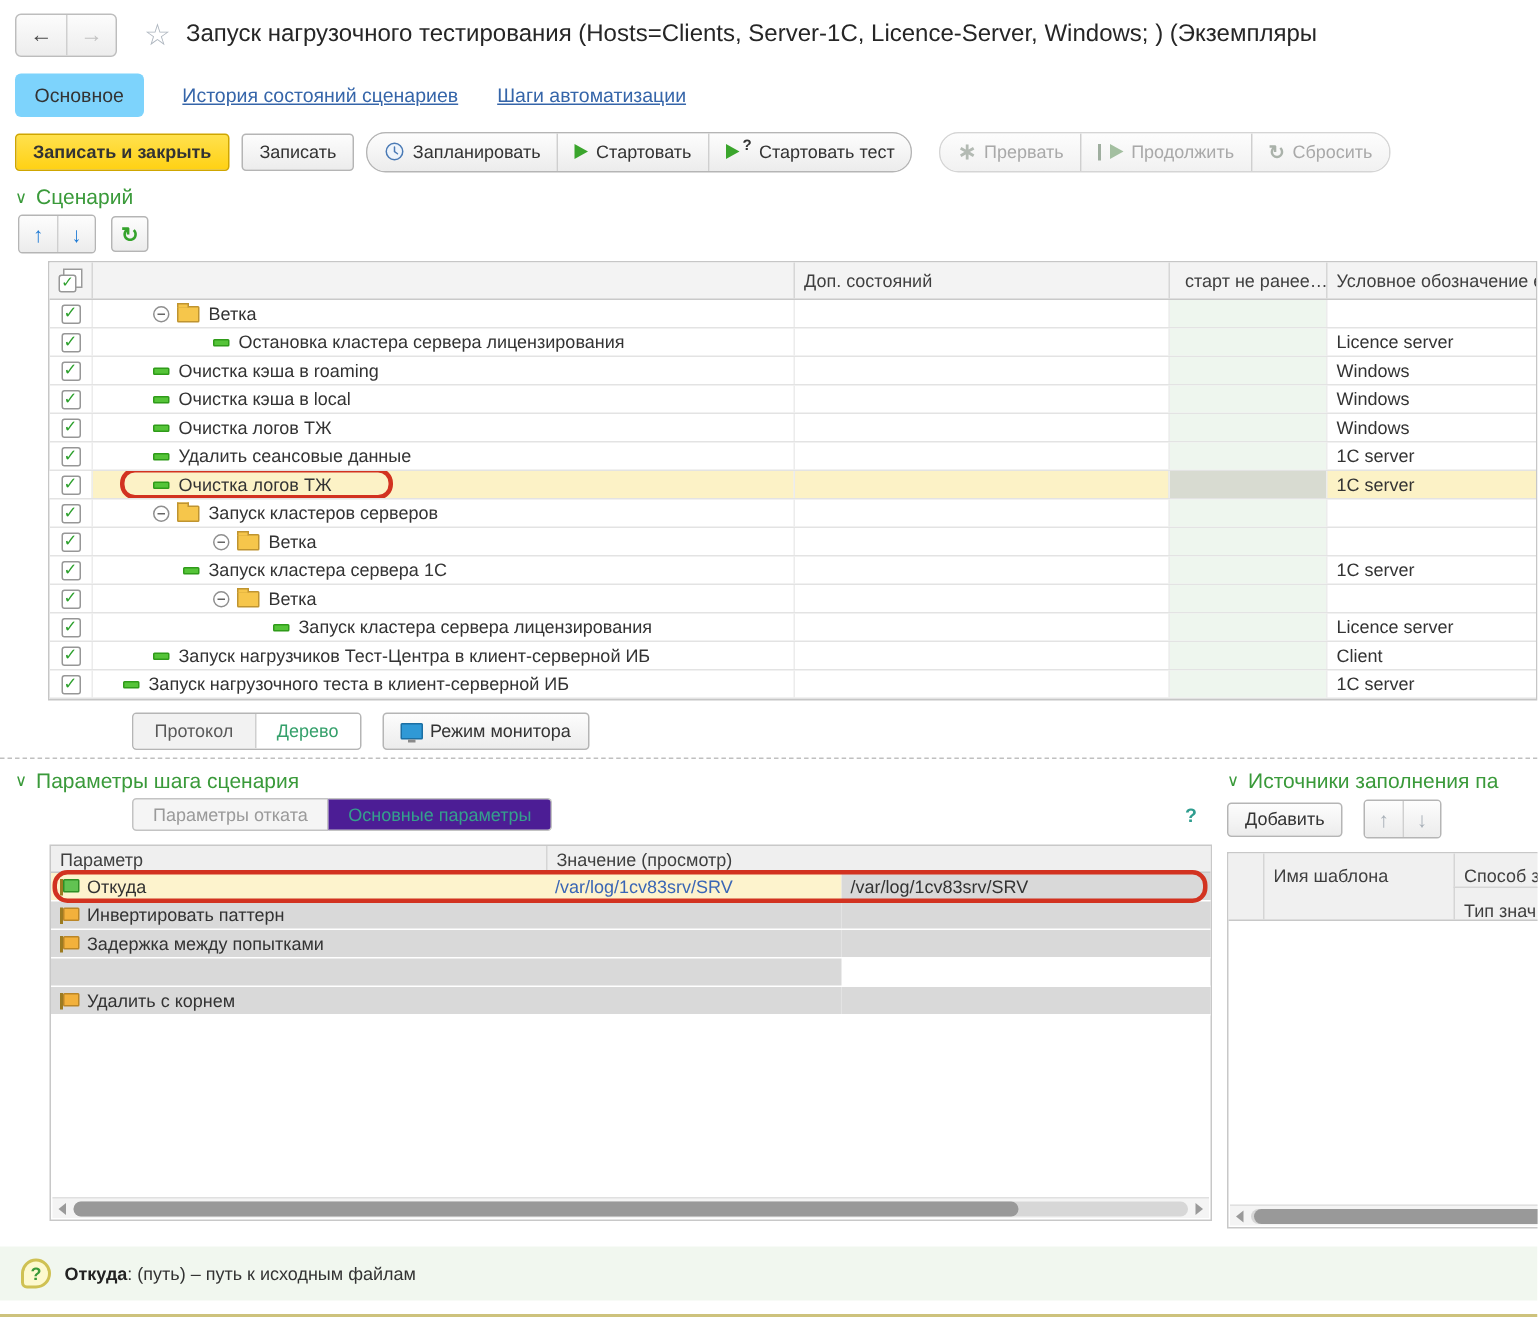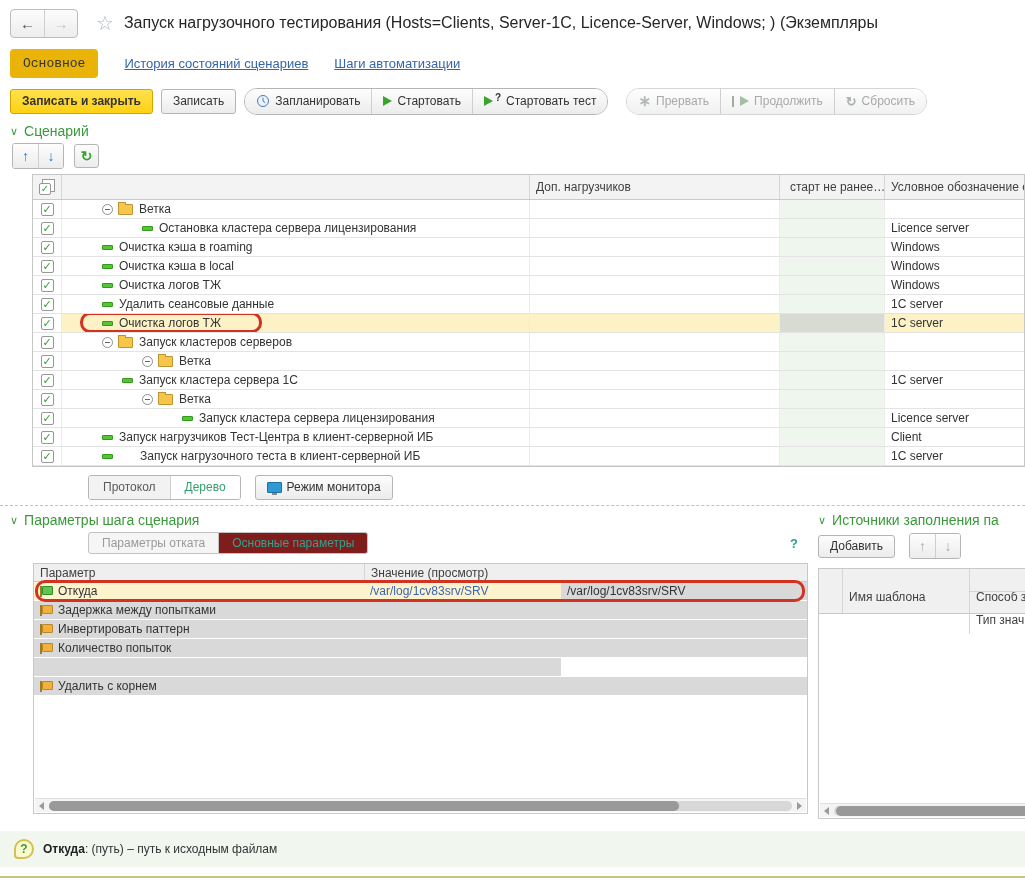--- a/index.html
+++ b/index.html
@@ -12,21 +12,21 @@
   .titlebar { display:flex; align-items:center; padding:8px 0 0 10px; height:38px; }
   .navgrp { display:inline-flex; border:1px solid #bdbdbd; border-radius:4px; overflow:hidden; background:linear-gradient(#fcfcfc,#ededed); }
   .navgrp button { width:33px; height:27px; border:none; background:transparent; font-size:15px; cursor:pointer; }
   .navgrp button + button { border-left:1px solid #cfcfcf; }
   .nav-back { color:#4a4a4a; font-weight:bold; }
   .nav-fwd { color:#c2c2c2; font-weight:bold; }
   .star { font-size:20px; color:#aeb6bf; margin:0 10px 0 18px; cursor:pointer; }
   h1.title { font-size:16px; font-weight:normal; color:#262626; white-space:nowrap; overflow:hidden; flex:1; }
   
   .tabs { display:flex; align-items:center; gap:26px; margin:10px 0 0 10px; height:30px; }
-  .tab-main { background:#eab308; border-radius:4px; padding:7px 13px; font-size:13px; color:#333; cursor:pointer;font-family:Liberation Mono, monospace; }
+  .tab-main { background:#7dd3fc; border-radius:4px; padding:7px 13px; font-size:13px; color:#333; cursor:pointer; }
   .tablink { font-size:13px; color:#3565a9; text-decoration:underline; cursor:pointer; }
   
   .toolbar { display:flex; align-items:center; gap:8px; margin:10px 0 0 10px; height:26px; }
   .btn { display:inline-flex; align-items:center; gap:5px; height:25px; padding:0 11px;
          background:linear-gradient(#fdfdfd,#ececec); border:1px solid #b5b5b5; border-radius:3px;
          font-size:12px; color:#333; cursor:pointer; white-space:nowrap; }
   .btn.yellow { background:linear-gradient(#ffe14e,#ffd114); border-color:#cfa600; font-weight:bold; }
   .btn-group { display:inline-flex; border:1px solid #b5b5b5; border-radius:13px; overflow:hidden; }
   .btn-group .btn { border:none; border-radius:0; }
   .btn-group .btn + .btn { border-left:1px solid #cfcfcf; }
@@ -91,21 +91,21 @@
   .mon-btn { margin-left:14px; }
   .mon-ic { width:15px; height:11px; background:#2f99d6; border:1px solid #1b6fa3; border-radius:1px; display:inline-block; position:relative; }
   .mon-ic::after { content:""; position:absolute; left:4px; bottom:-3px; width:5px; height:2px; background:#8a8a8a; }
   .dash-sep { margin-top:6px; border-top:1px dashed #c0c0c0; width:1025px; }
   
   .bottom { display:flex; margin-top:2px; }
   .params-panel { width:808px; position:relative; }
   .params-panel .sec-h { margin:4px 0 0 10px; }
   .ptabs { display:flex; margin:4px 0 0 88px; }
   .help-q { position:absolute; right:10px; top:28px; color:#2f9d8f; font-weight:bold; font-size:13px; cursor:pointer; }
-  .ptab { height:22px; padding:0 13px; display:flex; align-items:center; border:1px solid #c3c3c3; font-size:12px; background:#7f1d1d; cursor:pointer; }
+  .ptab { height:22px; padding:0 13px; display:flex; align-items:center; border:1px solid #c3c3c3; font-size:12px; background:#4c1d95; cursor:pointer; }
   .ptab.first { border-radius:3px 0 0 3px; color:#9a9a9a; background:#f5f5f5; }
   .ptab.second { border-radius:0 3px 3px 0; border-left:none; color:#35a08c; }
   .params-table { margin:9px 0 0 33px; width:775px; height:251px; border:1px solid #c8c8c8; position:relative; background:#fff; }
   .g-params { display:grid; grid-template-columns:330px 197px 1fr; }
   .phead { background:#efefef; border-bottom:1px solid #c8c8c8; height:18px; }
   .phead .hc { display:flex; align-items:center; padding:0 6px; color:#3f3f3f; white-space:nowrap; overflow:hidden; }
   .phead .hc + .hc { border-left:1px solid #d5d5d5; }
   .p-row { height:19px; position:relative; border-bottom:1px solid #fff; cursor:default; }
   .p-row .pc { display:flex; align-items:center; padding:0 6px; overflow:hidden; white-space:nowrap; }
   .p-row.gray .pc { background:#d9d9d9; }
@@ -117,21 +117,21 @@
   .flag.orange::after { content:""; position:absolute; left:2px; top:0; width:9px; height:7px; background:#f2b13c; border:1px solid #bb8626; border-radius:1px; }
   .flag.green::after  { content:""; position:absolute; left:2px; top:0; width:9px; height:7px; background:#62c352; border:1px solid #2e8f25; border-radius:1px; }
   .annot-row { position:absolute; left:1px; right:2px; top:-2px; height:22px; border:3px solid #d23220; border-radius:10px; pointer-events:none; z-index:4; }
   
   .sources-panel { margin-left:10px; width:207px; position:relative; overflow:visible; }
   .sources-panel .sec-h { margin:4px 0 0 0; white-space:nowrap; overflow:hidden; width:207px; }
   .src-actions { display:flex; align-items:center; gap:14px; margin-top:5px; }
   .src-table { margin-top:9px; width:260px; height:251px; border:1px solid #c8c8c8; position:relative; background:#fff; }
   .g-sources { display:grid; grid-template-columns:23px 127px 1fr; grid-template-rows:22px 22px; }
   .src-head { background:#f0f0f0; border-bottom:1px solid #c8c8c8; }
-  .src-head .sc { padding:21px 6px; color:#3f3f3f; white-space:nowrap; overflow:hidden; }
+  .src-head .sc { padding:8px 6px; color:#3f3f3f; white-space:nowrap; overflow:hidden; }
   .sc.c1 { grid-row:1 / 3; grid-column:1; }
   .sc.c2 { grid-row:1 / 3; grid-column:2; border-left:1px solid #d5d5d5; }
   .sc.c3a { grid-row:1; grid-column:3; border-left:1px solid #d5d5d5; }
   .sc.c3b { grid-row:2; grid-column:3; border-left:1px solid #d5d5d5; border-top:1px solid #d5d5d5; }
   
   .hscroll { position:absolute; left:1px; right:1px; bottom:1px; height:14px; background:#f4f4f4; border-top:1px solid #e0e0e0; }
   .sb-arr { position:absolute; top:3px; width:0; height:0; border-top:4px solid transparent; border-bottom:4px solid transparent; }
   .sb-arr.l { left:4px; border-right:5px solid #9a9a9a; }
   .sb-arr.r { right:4px; border-left:5px solid #9a9a9a; }
   .sb-track { position:absolute; left:14px; right:14px; top:2px; height:10px; background:#d7d7d7; border-radius:5px; }
@@ -220,21 +220,21 @@
     <div class="thead g-scenario">
       <div class="hc">
         <span class="checkall">
             <span class="cbx">
               <span>✓</span>
             </span>
           </span>
       </div>
       <div class="hc"></div>
       <div class="hc">
-          <span>Доп. нагрузчиков</span>
+          <span>Доп. состояний</span>
         </div>
       <div class="hc">
         <svg width="13" height="13" viewBox="0 0 14 14">
             <circle cx="7" cy="7" r="5.5" fill="#eef4fb" stroke="#4a7ab5"></circle>
             <path d="M7 4v3l2 1.5" stroke="#4a7ab5" fill="none" stroke-linecap="round"></path>
           </svg>
         <span>старт не ранее…</span>
       </div>
       <div class="hc">
           <span>Условное обозначение ед</span>
@@ -453,21 +453,21 @@
           <div class="c desig">
             <span>Client</span>
           </div>
         </div>
         <div class="tree-row g-scenario">
           <div class="c check">
             <span class="cbx">
               <span>✓</span>
             </span>
           </div>
-          <div class="c main" style="padding-left: 40px; gap: 21px;">
+          <div class="c main" style="padding-left: 20px;">
             <span class="dash-ic"></span>
             <span class="lbl">Запуск нагрузочного теста в клиент-серверной ИБ</span>
           </div>
           <div class="c info"></div>
           <div class="c start"></div>
           <div class="c desig">
             <span>1C server</span>
           </div>
         </div>
       </div>
@@ -518,37 +518,29 @@
               <span>/var/log/1cv83srv/SRV</span>
             </div>
             <div class="pc src">
               <span>/var/log/1cv83srv/SRV</span>
             </div>
             <div class="annot-row"></div>
           </div>
           <div class="p-row g-params gray">
             <div class="pc name">
               <span class="flag orange"></span>
-              <span>Задержка между попытками</span>
-            </div>
-            <div class="pc val"></div>
-            <div class="pc src"></div>
-          </div>
-          <div class="p-row g-params gray">
-            <div class="pc name">
-              <span class="flag orange"></span>
               <span>Инвертировать паттерн</span>
             </div>
             <div class="pc val"></div>
             <div class="pc src"></div>
           </div>
           <div class="p-row g-params gray">
             <div class="pc name">
               <span class="flag orange"></span>
-              <span>Количество попыток</span>
+              <span>Задержка между попытками</span>
             </div>
             <div class="pc val"></div>
             <div class="pc src"></div>
           </div>
           <div class="p-row g-params gray">
             <div class="pc val"></div>
             <div class="pc src"></div>
           </div>
           <div class="p-row g-params gray">
             <div class="pc name">

